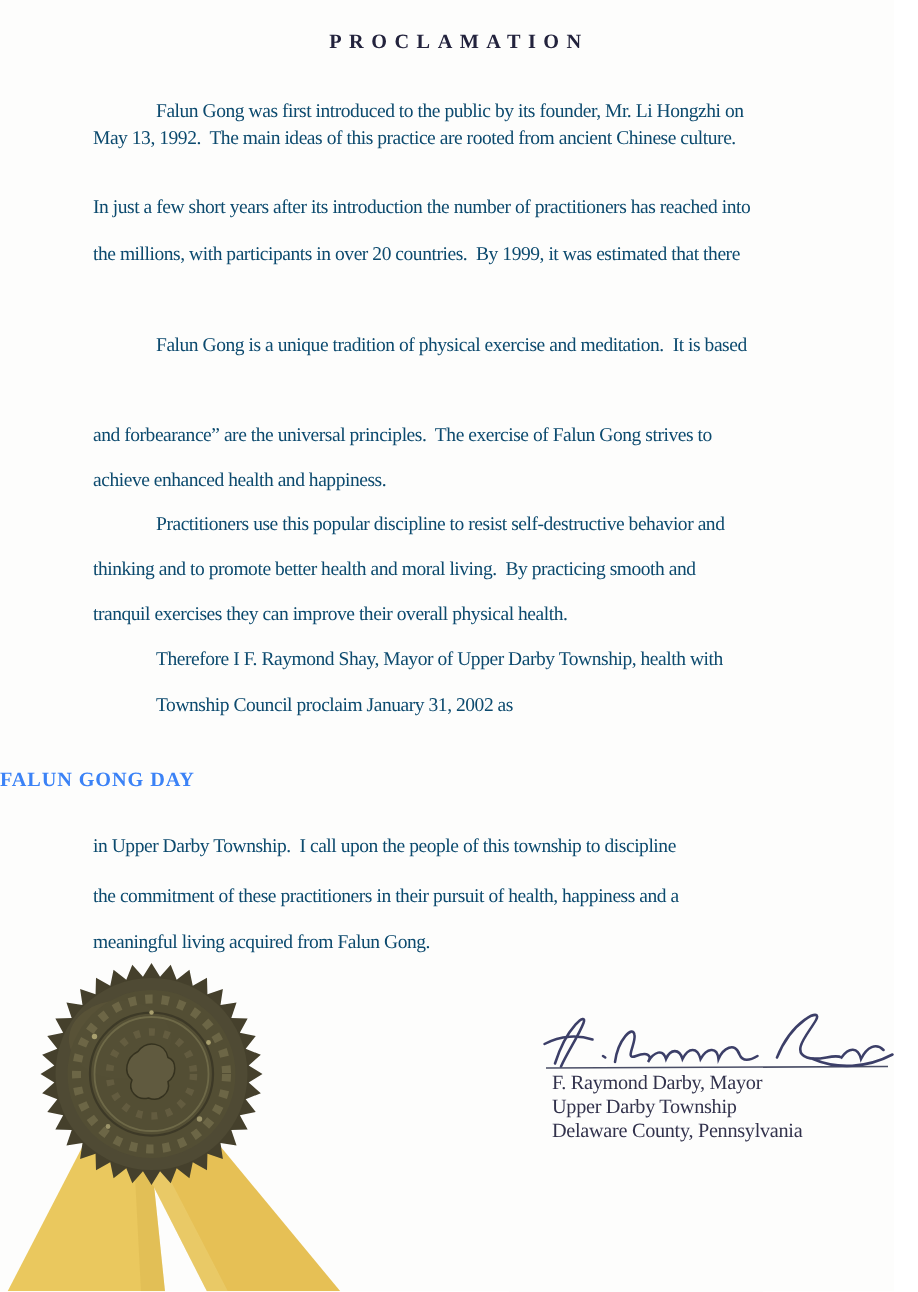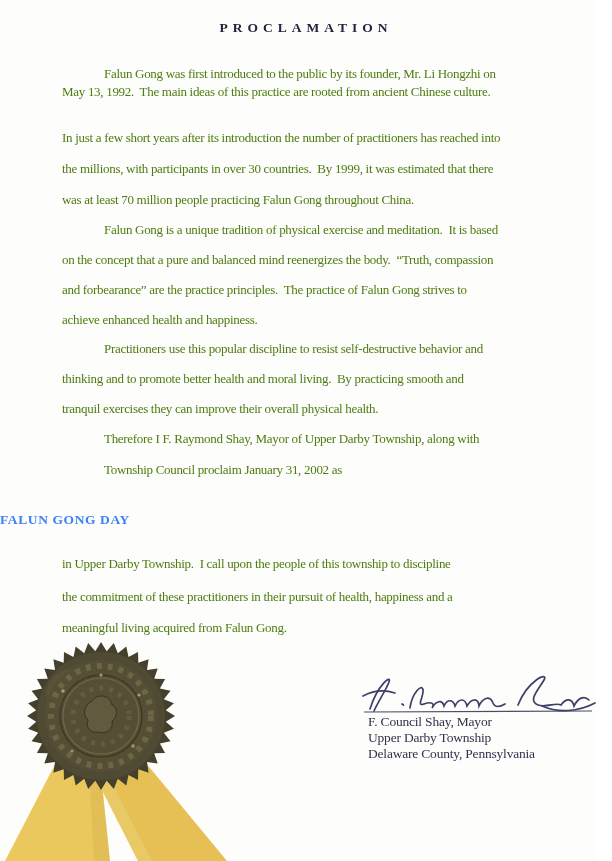--- a/index.html
+++ b/index.html
@@ -16,21 +16,21 @@
     text-align:center;
     font-size:13.5px;font-weight:bold;
     letter-spacing:5px;
     color:#23233d;
   }
   .tline{
     position:absolute;
     font-size:13px;
     letter-spacing:-0.3px;
     white-space:pre;
-    color:#4d7c0f;
+    color:#0c4a6e;
   }
   .sub-heading{
     position:absolute;top:512px;left:0;width:612px;
     text-align:left;
     font-size:13.5px;font-weight:bold;
     letter-spacing:0.6px;
     color:#3b82f6;
   }
   .seal-wrap{position:absolute;left:0;top:633px;width:240px;height:228px;}
   .sig-svg{position:absolute;left:352px;top:666px;width:252px;height:52px;}
@@ -45,33 +45,31 @@
 </head>
 <body>
 
 <div class="page">
 
   <div class="doc-title">PROCLAMATION</div>
 
   <div class="tline" style="top:66px;left:104px">Falun Gong was first introduced to the public by its founder, Mr. Li Hongzhi on</div>
   <div class="tline" style="top:84px;left:62px">May 13, 1992.  The main ideas of this practice are rooted from ancient Chinese culture.</div>
   <div class="tline" style="top:130px;left:62px">In just a few short years after its introduction the number of practitioners has reached into</div>
-  <div class="tline" style="top:161px;left:62px">the millions, with participants in over 30 countries.  By 1999, it was estimated that there</div>
-  <div class="tline" style="top:192px;left:62px">was at least 70 million people practicing Falun Gong throughout China.</div>
+  <div class="tline" style="top:161px;left:62px">the millions, with participants in over 20 countries.  By 1999, it was estimated that there</div>
 
   <div class="tline" style="top:222px;left:104px">Falun Gong is a unique tradition of physical exercise and meditation.  It is based</div>
-  <div class="tline" style="top:252px;left:62px">on the concept that a pure and balanced mind reenergizes the body.  “Truth, compassion</div>
-  <div class="tline" style="top:282px;left:62px">and forbearance” are the practice principles.  The practice of Falun Gong strives to</div>
+  <div class="tline" style="top:282px;left:62px">and forbearance” are the universal principles.  The exercise of Falun Gong strives to</div>
   <div class="tline" style="top:312px;left:62px">achieve enhanced health and happiness.</div>
 
   <div class="tline" style="top:341px;left:104px">Practitioners use this popular discipline to resist self-destructive behavior and</div>
   <div class="tline" style="top:401px;left:62px">tranquil exercises they can improve their overall physical health.</div>
   <div class="tline" style="top:371px;left:62px">thinking and to promote better health and moral living.  By practicing smooth and</div>
 
-  <div class="tline" style="top:431px;left:104px">Therefore I F. Raymond Shay, Mayor of Upper Darby Township, along with</div>
+  <div class="tline" style="top:431px;left:104px">Therefore I F. Raymond Shay, Mayor of Upper Darby Township, health with</div>
   <div class="tline" style="top:462px;left:104px">Township Council proclaim January 31, 2002 as</div>
 
   <div class="sub-heading">FALUN GONG DAY</div>
 
   <div class="tline" style="top:556px;left:62px">in Upper Darby Township.  I call upon the people of this township to discipline</div>
   <div class="tline" style="top:589px;left:62px">the commitment of these practitioners in their pursuit of health, happiness and a</div>
   <div class="tline" style="top:620px;left:62px">meaningful living acquired from Falun Gong.</div>
 
   <div class="seal-wrap">
     <svg width="240" height="228" viewBox="0 0 240 228">
@@ -105,17 +103,17 @@
         <path d="M 18 43 C 26 18 40 8 37 16 C 34 24 26 36 22 45"></path>
         <path d="M 11 30 C 22 24 34 24 43 27"></path>
         <path d="M 50 38 l 1.5 1"></path>
         <path d="M 58 42 C 60 27 70 17 71 24 C 72 30 64 41 72 38 C 80 35 83 38 80 42 C 84 35 90 33 92 40 C 95 33 101 33 103 40 C 107 32 113 32 115 40 C 119 33 126 31 127 40 C 130 33 138 28 141 37 C 143 42 148 41 153 38"></path>
         <path d="M 166 39 C 176 14 197 5 192 14 C 187 23 175 35 186 39 C 194 42 204 36 209 39 C 214 32 220 32 222 40 C 226 32 232 29 237 34"></path>
         <path d="M 190 40 C 206 47 226 46 243 37"></path>
       </g>
     </svg>
   </div>
 
-  <div class="sig-line-text" style="top:714px">F. Council Shay, Mayor</div>
+  <div class="sig-line-text" style="top:714px">F. Raymond Darby, Mayor</div>
   <div class="sig-line-text" style="top:730px">Upper Darby Township</div>
   <div class="sig-line-text" style="top:746px">Delaware County, Pennsylvania</div>
 
 </div>
 
 </body></html>

